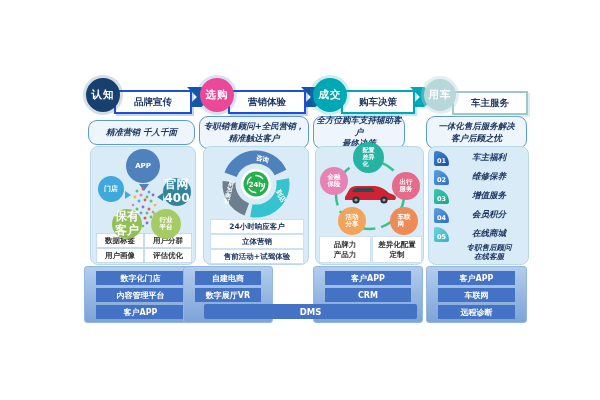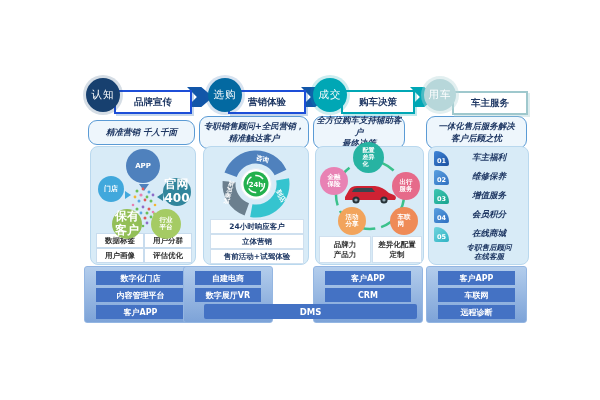--- a/index.html
+++ b/index.html
@@ -1,21 +1,21 @@
 <!DOCTYPE html>
 <html><head>
 <meta charset="utf-8">
 <style>
   html,body{margin:0;padding:0;background:#fff;}
   .stage{position:relative;width:600px;height:400px;background:#fff;overflow:hidden;
          font-family:"DejaVu Sans","Liberation Sans",sans-serif;}
-  .badge{position:absolute;width:34px;height:34px;border-radius:50%;color:#fff;font-weight:normal;
+  .badge{position:absolute;width:34px;height:34px;border-radius:50%;color:#fff;font-weight:bold;
          font-size:10.5px;display:flex;align-items:center;justify-content:center;z-index:3;letter-spacing:1px;}
   .b1{background:#17406f;box-shadow:0 0 0 3px rgba(23,64,111,.18);}
-  .b2{background:#0369a1;box-shadow:0 0 0 3px rgba(27,95,174,.18);margin-left:8px;}
+  .b2{background:#ec4899;box-shadow:0 0 0 3px rgba(27,95,174,.18);}
   .b3{background:#00a7b5;box-shadow:0 0 0 3px rgba(0,167,181,.2);}
   .b4{background:#b7d7da;box-shadow:0 0 0 3px rgba(183,215,218,.4);}
   .slabel{position:absolute;height:20px;background:#fff;display:flex;align-items:center;justify-content:center;
           font-size:9.5px;font-weight:bold;color:#1f3864;z-index:2;}
   .l1,.l2{border:2px solid #1d4ed8;box-shadow:2px 2px 0 rgba(27,95,174,.25);}
   .l3{border:2px solid #00a7b5;box-shadow:2px 2px 0 rgba(0,167,181,.25);}
   .l4{border:2px solid #9fc8cd;box-shadow:2px 2px 0 rgba(159,200,205,.35);}
   .arrow{position:absolute;width:26px;height:20px;clip-path:polygon(0 0,55% 0,100% 50%,55% 100%,0 100%,38% 50%);}
   .a1,.a2{background:#1256a8;} .a3{background:#00a7b5;}
   .sub{position:absolute;background:#eef6fc;border:1px solid #5b9bd5;border-radius:9px;display:flex;

